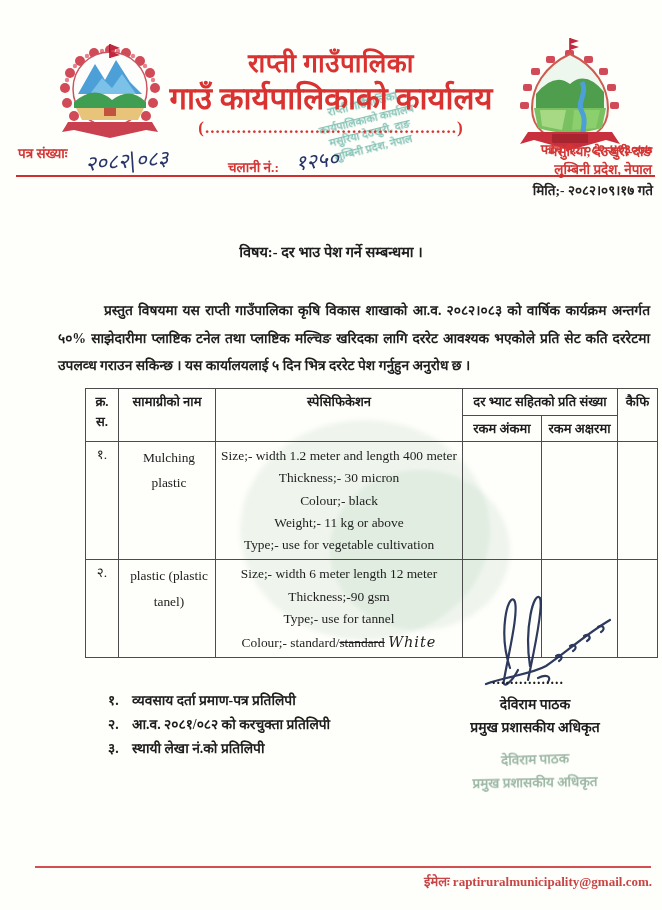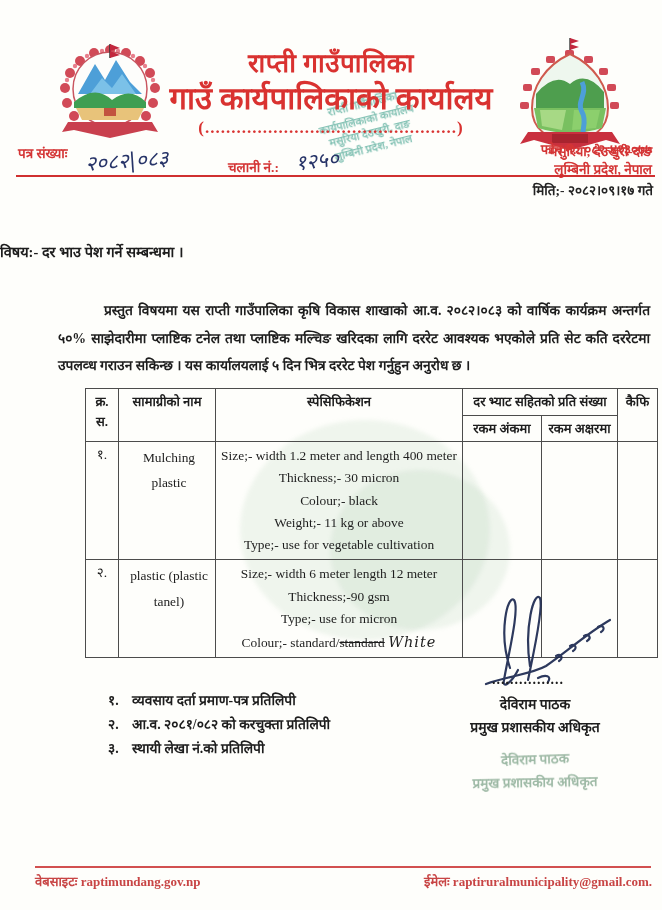--- a/index.html
+++ b/index.html
@@ -25,21 +25,21 @@
   
   .stamp {
     top: 96px; left: 288px; width: 160px; text-align: center;
     color: #3a9e8a; opacity: .62; transform: rotate(-14deg);
     font-weight: 700; line-height: 1.35; filter: blur(.3px);
   }
   .stamp div { font-size: 11px; }
   .stamp .s0 { font-size: 11.5px; }
   
   .addressee { top: 203px; left: 85px; font-size: 14px; font-weight: 700; }
-  .subject { top: 241px; left: 0; width: 100%; text-align: left; font-size: 14.5px; font-weight: 700; }
+  .subject { top: 241px; left: 0; width: 100%; text-align: center; font-size: 14.5px; font-weight: 700; }
   .bodytext { top: 297px; left: 58px; width: 592px; font-size: 13.8px; line-height: 2.0; text-align: justify; text-indent: 46px; font-weight: 600; }
   
   table.quote { position: absolute; top: 388px; left: 85px; width: 572px; border-collapse: collapse; table-layout: fixed; }
   table.quote th, table.quote td { border: 1.4px solid #4c4c4c; vertical-align: top; padding: 3px 5px; font-weight: 400; text-align: center; }
   table.quote th { font-size: 13px; font-weight: 700; line-height: 1.5; }
   .c-sn { width: 33px; } .c-item { width: 97px; } .c-spec { width: 247px; }
   .c-fig { width: 79px; } .c-word { width: 76px; } .c-rem { width: 40px; }
   .speccell div { font-size: 13.4px; line-height: 1.66; }
   .itemcell { font-size: 13.4px; padding-left: 9px !important; line-height: 1.9; }
   .sncell { font-size: 13.4px; }
@@ -215,21 +215,21 @@
       <td></td>
       <td></td>
       <td></td>
     </tr>
     <tr class="row2">
       <td class="sncell">२.</td>
       <td class="itemcell">plastic (plastic tanel)</td>
       <td class="speccell">
         <div>Size;- width  6 meter length 12 meter</div>
         <div>Thickness;-90 gsm</div>
-        <div>Type;- use for micron</div>
+        <div>Type;- use for tannel</div>
         <div>
           <span>Colour;- standard/</span><span class="struck">standard</span>
           <span class="handwhite">White</span>
         </div>
       </td>
       <td></td>
       <td></td>
       <td></td>
     </tr>
   </tbody>
@@ -258,16 +258,15 @@
     <span class="doctext">स्थायी लेखा नं.को प्रतिलिपी</span>
   </div>
 
   <div class="abs sigdots">................</div>
   <div class="abs signame">देविराम पाठक</div>
   <div class="abs sigtitle">प्रमुख प्रशासकीय अधिकृत</div>
   <div class="abs sigstampname">देविराम पाठक</div>
   <div class="abs sigstamptitle">प्रमुख प्रशासकीय अधिकृत</div>
 
   <div class="abs footline"></div>
-  <div class="abs website"><span>वेबसाइटः </span><span>raptimundang.gov.np</span></div>
   <div class="abs email"><span>ईमेलः </span><span>raptiruralmunicipality@gmail.com.</span></div>
 
 </div>
 
 </body></html>

